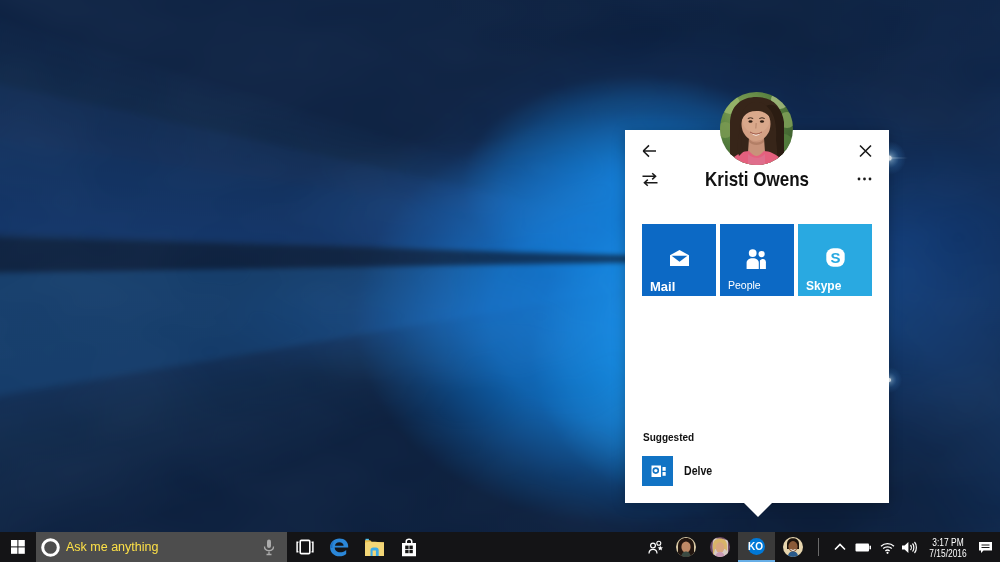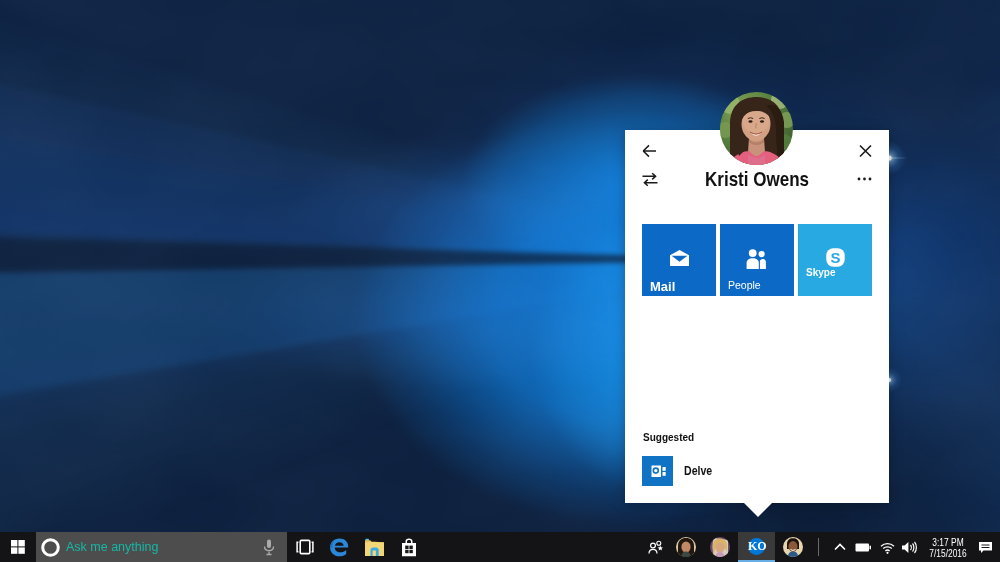--- a/index.html
+++ b/index.html
@@ -158,21 +158,21 @@
   <path d="M0.6,20 L0.6,13.8 C0.6,11 3,9.2 6.7,9.2 C10.4,9.2 12.8,11 12.8,13.8 L12.8,20 Z" fill="#fff"></path>
   <circle cx="15.6" cy="5.1" r="3.1" fill="#fff"></circle>
   <path d="M13.9,20 L13.9,11.5 C14.5,10.6 15.8,9.9 17,9.9 C18.9,9.9 19.9,11.2 19.9,13.3 L19.9,20 Z" fill="#fff"></path>
 </svg>
 <div class="abs" style="left:728px;top:279px;font-size:10.5px;font-weight:normal;color:#fff;">People</div>
 
 <svg class="abs" style="left:826px;top:248px" width="19" height="19" viewBox="0 0 19 19">
   <rect x="0.3" y="0.3" width="18.4" height="18.4" rx="7" fill="#fff"></rect>
   <text x="9.5" y="14.9" text-anchor="middle" font-family="Liberation Sans,sans-serif" font-size="15" font-weight="bold" fill="#29a9e1">S</text>
 </svg>
-<div class="abs" style="left:806px;top:267px;font-size:10px;font-weight:bold;color:#fff;">Skype</div>
+<div class="abs" style="left:806px;top:279px;font-size:12px;font-weight:bold;color:#fff;">Skype</div>
 
 <div class="abs" style="left:643px;top:431px;font-size:11.5px;font-weight:bold;color:#111;transform:scaleX(0.87);transform-origin:0 0;">Suggested</div>
 <svg class="abs" style="left:642px;top:456px" width="31" height="30" viewBox="0 0 31 30">
   <rect width="31" height="30" fill="#1173c4"></rect>
   <rect x="9.5" y="9.5" width="9.5" height="11.5" fill="#fff"></rect>
   <circle cx="13.8" cy="14.6" r="2.5" fill="none" stroke="#1173c4" stroke-width="1.6"></circle>
   <rect x="20.5" y="11" width="3.2" height="3.8" fill="#fff"></rect>
   <rect x="20.5" y="16" width="3.2" height="3.8" fill="#fff"></rect>
 </svg>
 <div class="abs" style="left:684px;top:464px;font-size:12px;font-weight:bold;color:#111;transform:scaleX(0.88);transform-origin:0 0;">Delve</div>
@@ -183,21 +183,21 @@
   <rect x="0" y="0" width="6.4" height="6.4" fill="#fff"></rect>
   <rect x="7.4" y="0" width="6.4" height="6.4" fill="#fff"></rect>
   <rect x="0" y="7.4" width="6.4" height="6.4" fill="#fff"></rect>
   <rect x="7.4" y="7.4" width="6.4" height="6.4" fill="#fff"></rect>
 </svg>
 
 <div class="abs" style="left:36px;top:532px;width:251px;height:30px;background:#4d4d4d;"></div>
 <svg class="abs" style="left:41px;top:538px" width="19" height="19" viewBox="0 0 19 19">
   <circle cx="9.5" cy="9.5" r="7.8" fill="none" stroke="#ffffff" stroke-width="3"></circle>
 </svg>
-<div class="abs" style="left:66px;top:540px;font-size:12.5px;color:#14b8a6;">Ask me anything</div>
+<div class="abs" style="left:66px;top:540px;font-size:12.5px;color:#fde047;">Ask me anything</div>
 <svg class="abs" style="left:263px;top:539px" width="12" height="17" viewBox="0 0 12 17">
   <rect x="4" y="0.5" width="4" height="8.5" rx="2" fill="#ababab"></rect>
   <path d="M1.5,7.5 C1.5,13 10.5,13 10.5,7.5" stroke="#ababab" stroke-width="1.3" fill="none"></path>
   <path d="M6,12.5 L6,15.5 M3.5,15.5 L8.5,15.5" stroke="#ababab" stroke-width="1.3" fill="none"></path>
 </svg>
 
 <svg class="abs" style="left:296px;top:539px" width="18" height="16" viewBox="0 0 18 16">
   <rect x="4.2" y="1.4" width="9.6" height="13.2" rx="1.2" fill="none" stroke="#fff" stroke-width="1.6"></rect>
   <path d="M2.4,3.2 L1.1,3.2 L1.1,12.8 L2.4,12.8" fill="none" stroke="#fff" stroke-width="1.5"></path>
   <path d="M15.6,3.2 L16.9,3.2 L16.9,12.8 L15.6,12.8" fill="none" stroke="#fff" stroke-width="1.5"></path>
@@ -257,21 +257,21 @@
     <path d="M18,20 L18,3 L4,1 C2,6 2,12 4,20 Z" fill="#e9e2d2" opacity="0.85"></path>
     <path d="M3,20 L3,9 C3,3.5 6,1.5 10,1.5 C14,1.5 17,3.5 17,9 L17,14 L15,12 L5,12 Z" fill="#d8b468"></path>
     <ellipse cx="10" cy="10.5" rx="4.4" ry="5.2" fill="#d8a67e"></ellipse>
     <path d="M5,20 C6,16 8,15 10,15 C12,15 14,16 15,20 Z" fill="#c89ab4"></path>
   </g>
 </svg>
 
 <div class="abs" style="left:738px;top:532px;width:37px;height:30px;background:#3a3a3a;"></div>
 <div class="abs" style="left:738px;top:560px;width:37px;height:2px;background:#67aee6;"></div>
 <div class="abs" style="left:748px;top:538px;width:17px;height:17px;border-radius:50%;background:#0078d7;"></div>
-<div class="abs" style="left:748px;top:538px;width:17px;height:17px;text-align:right;line-height:17px;font-size:12px;font-weight:bold;color:#fff;font-family:Liberation Serif, serif;">KO</div>
+<div class="abs" style="left:748px;top:538px;width:17px;height:17px;text-align:left;line-height:17px;font-size:10px;font-weight:bold;color:#fff;">KO</div>
 
 <svg class="abs" style="left:783px;top:537px" width="20" height="20" viewBox="0 0 20 20">
   <defs>
       <clipPath id="a3">
         <circle cx="10" cy="10" r="10"></circle>
       </clipPath>
     </defs>
   <g clip-path="url(#a3)">
     <rect width="20" height="20" fill="#e6d5ae"></rect>
     <path d="M4,12 L4,7 C4,3 6.5,1.2 10,1.2 C13.5,1.2 16,3 16,7 L16,12 Z" fill="#1c130c"></path>

